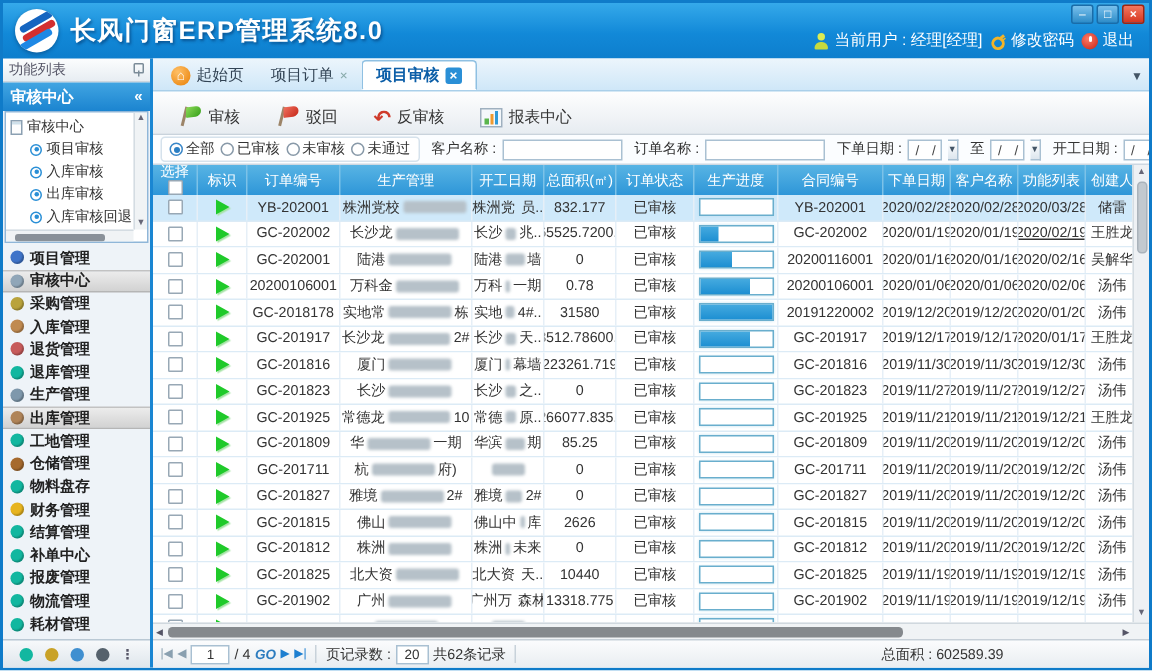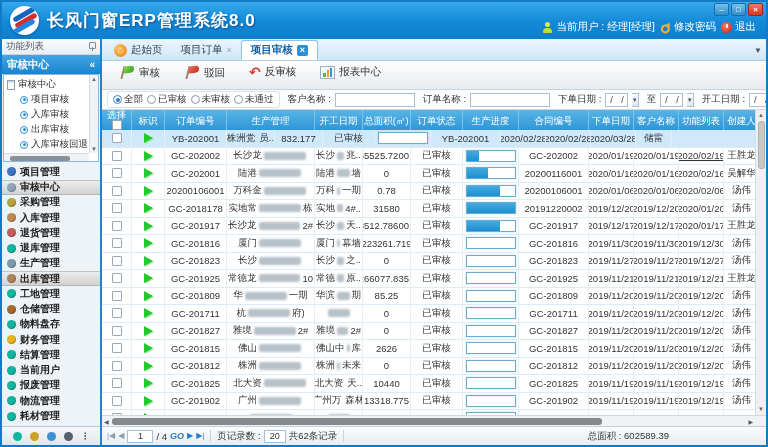--- a/index.html
+++ b/index.html
@@ -54,21 +54,21 @@
 .si.more{width:auto;height:auto;border-radius:0;color:#556;font-size:9px;font-weight:bold;line-height:9px}
 
 .content{flex:1;display:flex;flex-direction:column;min-width:0;min-height:0;background:#fff}
 .tabbar{flex:0 0 22px;background:linear-gradient(#ecf5fc,#cfe7f8);border-bottom:1px solid #aacfe9;display:flex;align-items:flex-end;padding-left:3px;position:relative}
 .tab{display:inline-flex;align-items:center;gap:4px;height:20px;padding:0 9px;font-size:10.5px;color:#345;cursor:pointer;border-radius:3px 3px 0 0;white-space:nowrap}
 .tab.active{background:#fff;border:1px solid #8fc0e2;border-bottom-color:#fff;color:#0b5ea8;font-weight:bold}
 .home{width:13px;height:13px;border-radius:50%;background:radial-gradient(circle at 35% 30%,#ffc067,#e87e04);color:#fff;font-size:9px;line-height:12px;text-align:center}
 .tclose{color:#8aa;font-size:9px;cursor:pointer}
 .tab.active .tclose{background:#2a8fd6;color:#fff;width:11px;height:11px;line-height:11px;text-align:center;border-radius:2px}
 .tab-ovf{position:absolute;right:4px;bottom:5px;color:#456;font-size:8px;cursor:pointer}
-.toolbar{flex:0 0 29px;background:linear-gradient(#fefefe,#e7ecf1);border-bottom:1px solid #c9d3dc;display:flex;align-items:flex-start;gap:6px;padding-left:8px}
+.toolbar{flex:0 0 29px;background:linear-gradient(#fefefe,#e7ecf1);border-bottom:1px solid #c9d3dc;display:flex;align-items:flex-end;gap:6px;padding-left:8px}
 .tbtn{display:inline-flex;align-items:center;gap:4px;padding:3px 8px;font-size:10.5px;color:#333;cursor:pointer;border:1px solid transparent;border-radius:3px}
 .flag{position:relative;width:16px;height:15px}
 .flag::before{content:"";position:absolute;left:3px;top:1px;width:1.5px;height:13px;background:#9c8468;transform:rotate(14deg)}
 .flag::after{content:"";position:absolute;left:5px;top:1px;width:10px;height:7px;border-radius:1px 4px 4px 1px;transform:skewY(-8deg)}
 .flag.g::after{background:linear-gradient(135deg,#8bd957,#36a01a)}
 .flag.r::after{background:linear-gradient(135deg,#f0705e,#c6291b)}
 .undo{color:#cf3a2a;font-weight:bold;font-size:14px;line-height:14px}
 .chart{width:15px;height:13px;border:1px solid #9fb0bf;background:#f4f8fb;display:inline-flex;align-items:flex-end;gap:1px;padding:1px 2px}
 .chart i{display:block;width:3px}
 .chart i:nth-child(1){height:4px;background:#59b54c}
@@ -238,21 +238,21 @@
           <div class="navitem">
             <div class="ndot" style="background: rgb(231, 180, 31);"></div>
             <div style="display: inline;">财务管理</div>
           </div>
           <div class="navitem">
             <div class="ndot" style="background: rgb(18, 183, 160);"></div>
             <div style="display: inline;">结算管理</div>
           </div>
           <div class="navitem">
             <div class="ndot" style="background: rgb(18, 183, 160);"></div>
-            <div style="display: inline;">当前用户</div>
+            <div style="display: inline;">补单中心</div>
           </div>
           <div class="navitem">
             <div class="ndot" style="background: rgb(18, 183, 160);"></div>
             <div style="display: inline;">报废管理</div>
           </div>
           <div class="navitem">
             <div class="ndot" style="background: rgb(18, 183, 160);"></div>
             <div style="display: inline;">物流管理</div>
           </div>
           <div class="navitem">
@@ -385,20 +385,24 @@
           </div>
         <div class="tbody" id="tBody">
             <div class="tr sel">
               <div class="td" style="width: 30px; flex: 0 0 30px;">
                 <div class="cb"></div>
               </div>
               <div class="td" style="width: 33px; flex: 0 0 33px;">
                 <div class="tri"></div>
               </div>
               <div class="td" style="width: 62px; flex: 0 0 62px;">YB-202001</div>
+              <div class="td" style="width: 88px; flex: 0 0 88px;">
+                <div style="display: inline;">株洲党校</div>
+                <div class="bl w1" style="display: inline-block;"></div>
+              </div>
               <div class="td" style="width: 48px; flex: 0 0 48px;">
                 <div style="display: inline;">株洲党</div>
                 <div class="bl w2" style="display: inline-block;"></div>
                 <div style="display: inline;">员..</div>
               </div>
               <div class="td" style="width: 48px; flex: 0 0 48px;">832.177</div>
               <div class="td" style="width: 52px; flex: 0 0 52px;">已审核</div>
               <div class="td" style="width: 56px; flex: 0 0 56px;">
                 <div class="pbox">
                   <div class="pfill" style="width: 0%;"></div>

